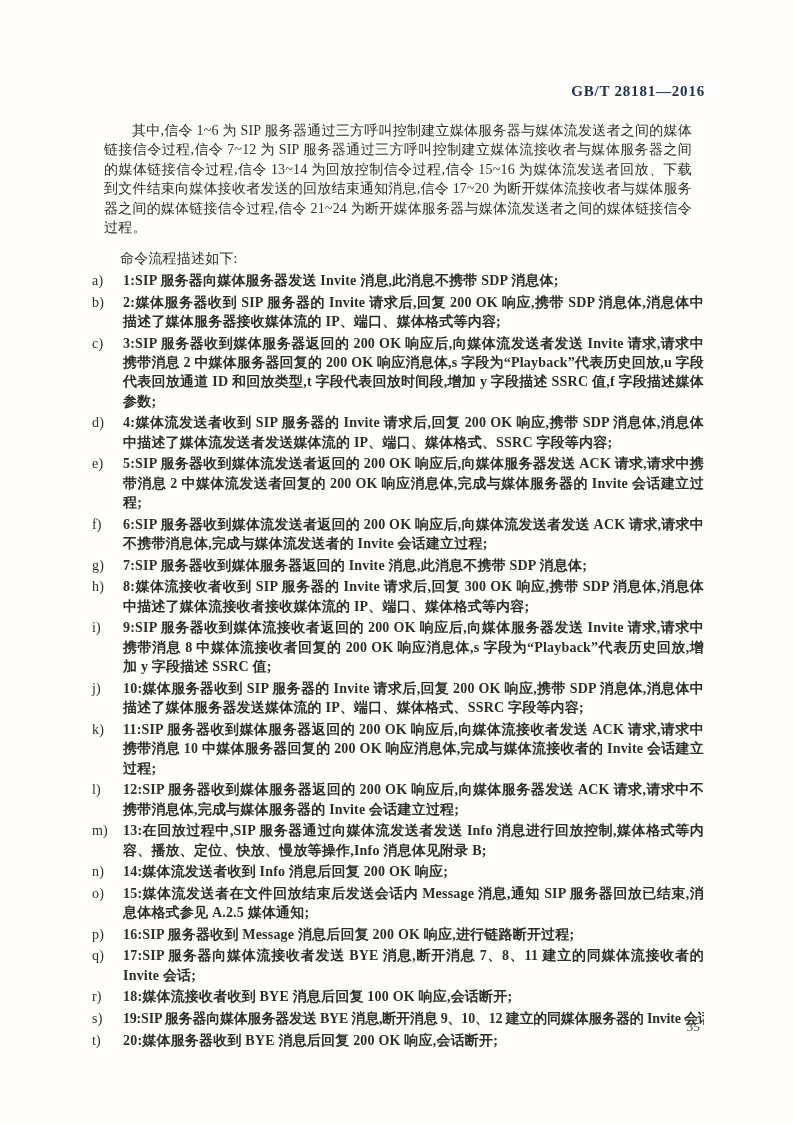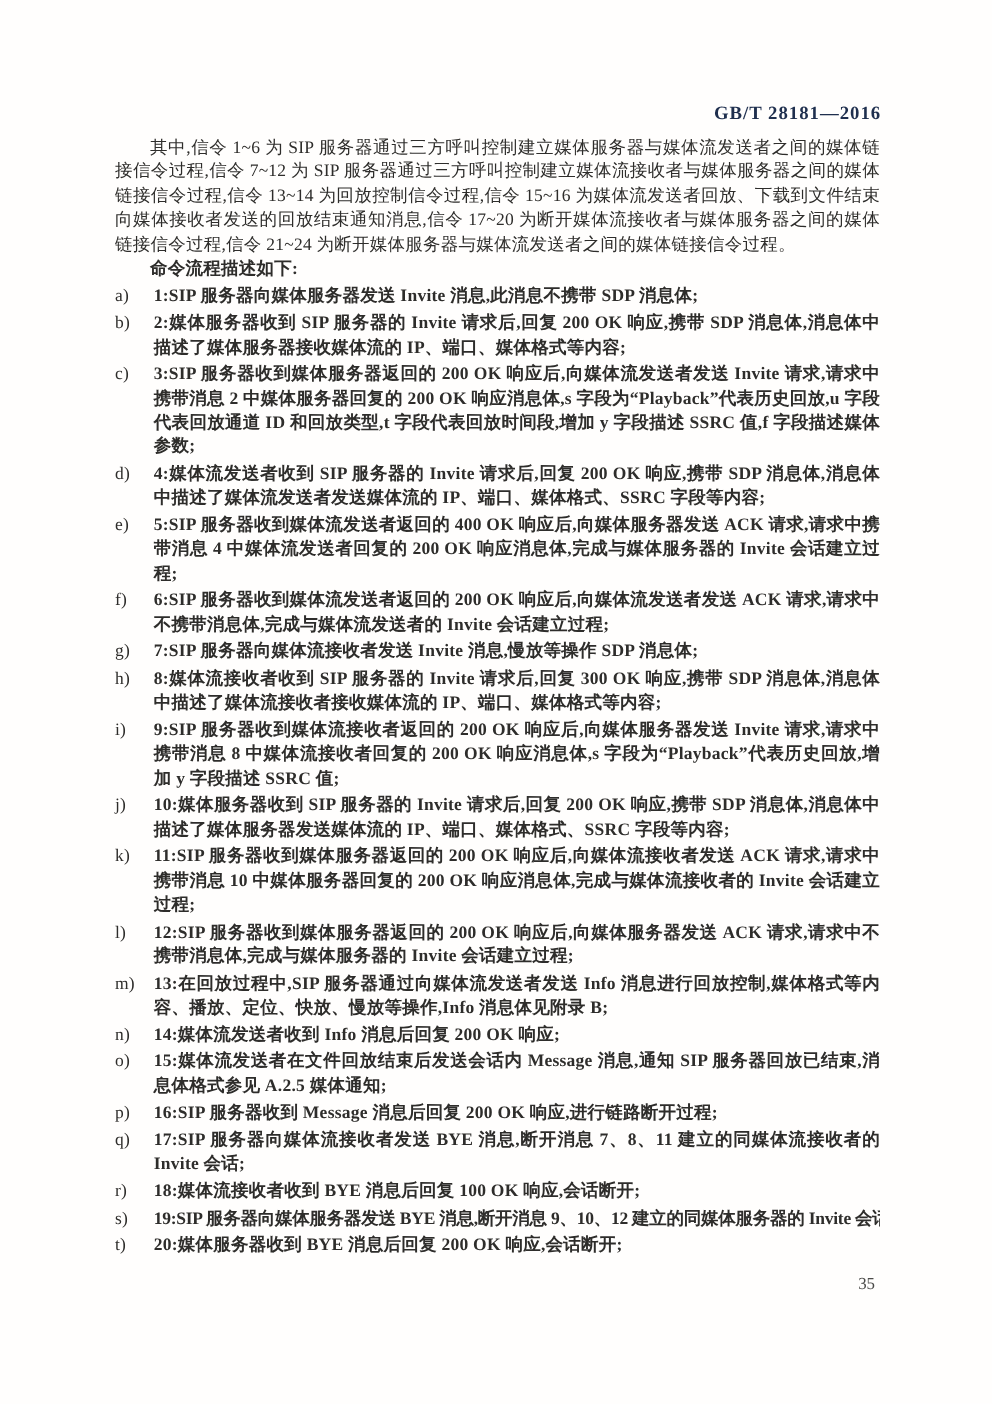--- a/index.html
+++ b/index.html
@@ -29,27 +29,26 @@
     position: absolute;
     left: 92px;
     top: 109px;
     width: 612px;
     font-size: 14px;
     line-height: 19.4px;
     text-align: justify;
     letter-spacing: 0.2px;
   }
   .intro-para {
-    margin: 0;
+    margin: 12px;
     text-indent: 2em;
   }
   .list-intro {
     margin: 0;
     text-indent: 2em;
-    font-weight: bold;
   }
   .command-list {
     margin-top: 1px;
   }
   .item {
     display: flex;
     margin-top: 2.2px;
   }
   .item-label {
     flex: none;
@@ -106,31 +105,31 @@
     <span class="item-text">3:SIP 服务器收到媒体服务器返回的 200 OK 响应后,向媒体流发送者发送 Invite 请求,请求中携带消息 2 中媒体服务器回复的 200 OK 响应消息体,s 字段为“Playback”代表历史回放,u 字段代表回放通道 ID 和回放类型,t 字段代表回放时间段,增加 y 字段描述 SSRC 值,f 字段描述媒体参数;</span>
   </div>
 
   <div class="item">
     <span class="item-label">d)</span>
     <span class="item-text">4:媒体流发送者收到 SIP 服务器的 Invite 请求后,回复 200 OK 响应,携带 SDP 消息体,消息体中描述了媒体流发送者发送媒体流的 IP、端口、媒体格式、SSRC 字段等内容;</span>
   </div>
 
   <div class="item">
     <span class="item-label">e)</span>
-    <span class="item-text">5:SIP 服务器收到媒体流发送者返回的 400 OK 响应后,向媒体服务器发送 ACK 请求,请求中携带消息 4 中媒体流发送者回复的 200 OK 响应消息体,完成与媒体服务器的 Invite 会话建立过程;</span>
+    <span class="item-text">5:SIP 服务器收到媒体流发送者返回的 200 OK 响应后,向媒体服务器发送 ACK 请求,请求中携带消息 2 中媒体流发送者回复的 200 OK 响应消息体,完成与媒体服务器的 Invite 会话建立过程;</span>
   </div>
 
   <div class="item">
     <span class="item-label">f)</span>
     <span class="item-text">6:SIP 服务器收到媒体流发送者返回的 200 OK 响应后,向媒体流发送者发送 ACK 请求,请求中不携带消息体,完成与媒体流发送者的 Invite 会话建立过程;</span>
   </div>
 
   <div class="item">
     <span class="item-label">g)</span>
-    <span class="item-text">7:SIP 服务器向媒体流接收者发送 Invite 消息,慢放等操作 SDP 消息体;</span>
+    <span class="item-text">7:SIP 服务器收到媒体服务器返回的 Invite 消息,此消息不携带 SDP 消息体;</span>
   </div>
 
   <div class="item">
     <span class="item-label">h)</span>
     <span class="item-text">8:媒体流接收者收到 SIP 服务器的 Invite 请求后,回复 300 OK 响应,携带 SDP 消息体,消息体中描述了媒体流接收者接收媒体流的 IP、端口、媒体格式等内容;</span>
   </div>
 
   <div class="item">
     <span class="item-label">i)</span>
     <span class="item-text">9:SIP 服务器收到媒体流接收者返回的 200 OK 响应后,向媒体服务器发送 Invite 请求,请求中携带消息 8 中媒体流接收者回复的 200 OK 响应消息体,s 字段为“Playback”代表历史回放,增加 y 字段描述 SSRC 值;</span>

